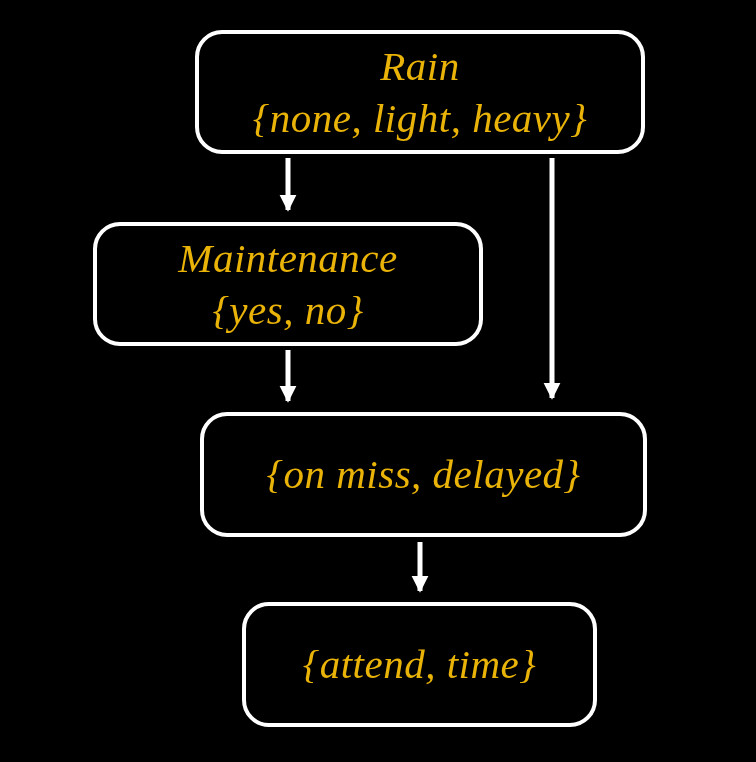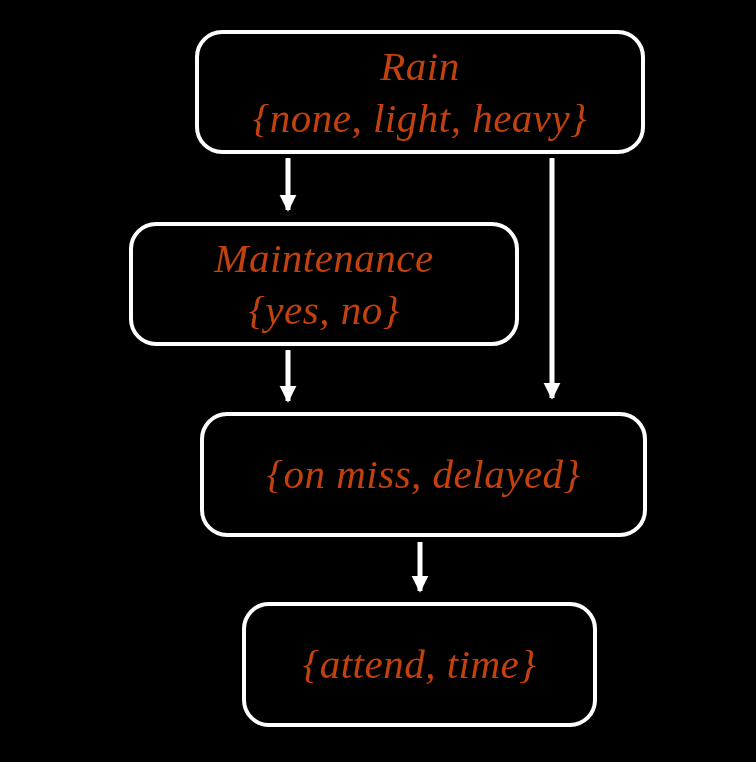--- a/index.html
+++ b/index.html
@@ -14,37 +14,37 @@
     background: #000000;
     overflow: hidden;
     font-family: "Liberation Serif", "DejaVu Serif", serif;
   }
   .node {
     position: absolute;
     box-sizing: border-box;
     background: #000000;
     border: 4px solid #ffffff;
     border-radius: 27px;
-    color: #c2410c;
+    color: #eab308;
     display: flex;
     flex-direction: column;
     align-items: center;
     justify-content: center;
     text-align: center;
     font-style: italic;
     font-size: 41px;
     line-height: 1.28;
     letter-spacing: 0.5px;
   }
   .node .node-title,
   .node .node-values {
     white-space: nowrap;
   }
   #node-rain        { left: 195px; top: 30px;  width: 450px; height: 124px; }
-  #node-maintenance { left: 93px;  top: 222px; width: 390px; height: 124px; margin-left: 36px; }
+  #node-maintenance { left: 93px;  top: 222px; width: 390px; height: 124px; }
   #node-train       { left: 200px; top: 412px; width: 447px; height: 125px; }
   #node-appointment { left: 242px; top: 602px; width: 355px; height: 125px; }
   .edges-layer {
     position: absolute;
     left: 0;
     top: 0;
     width: 756px;
     height: 762px;
     pointer-events: none;
   }

